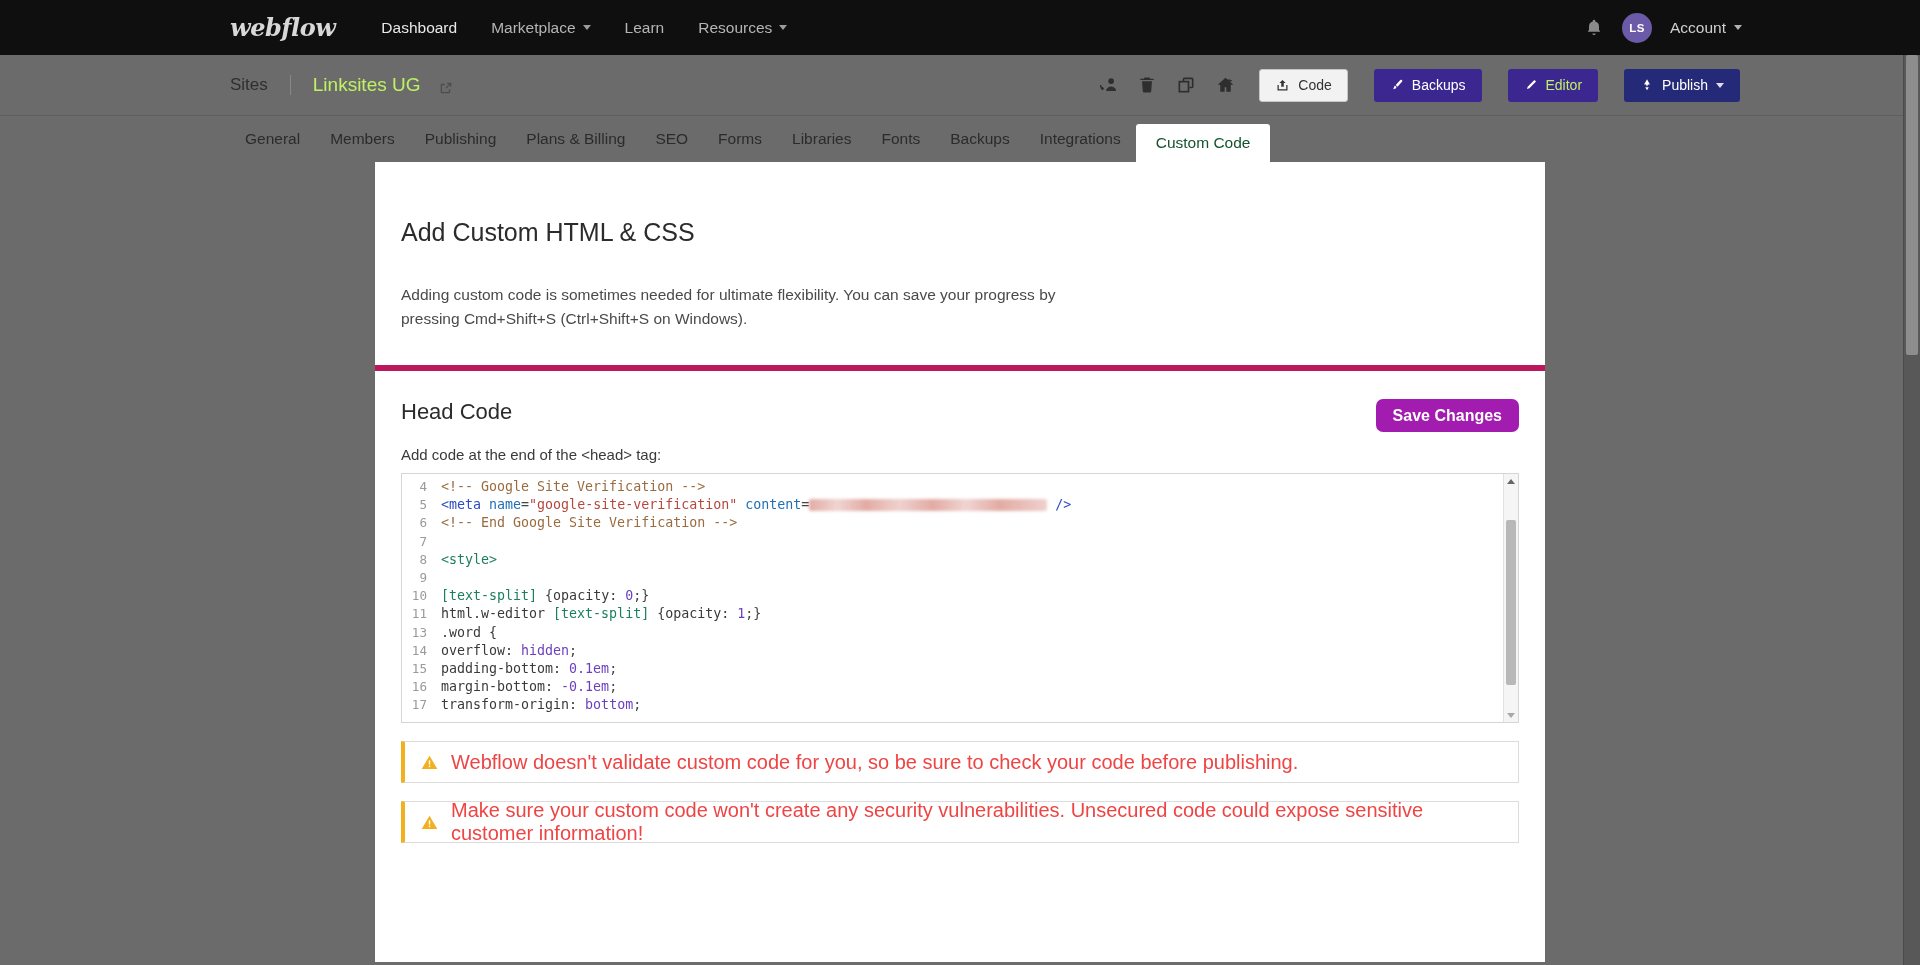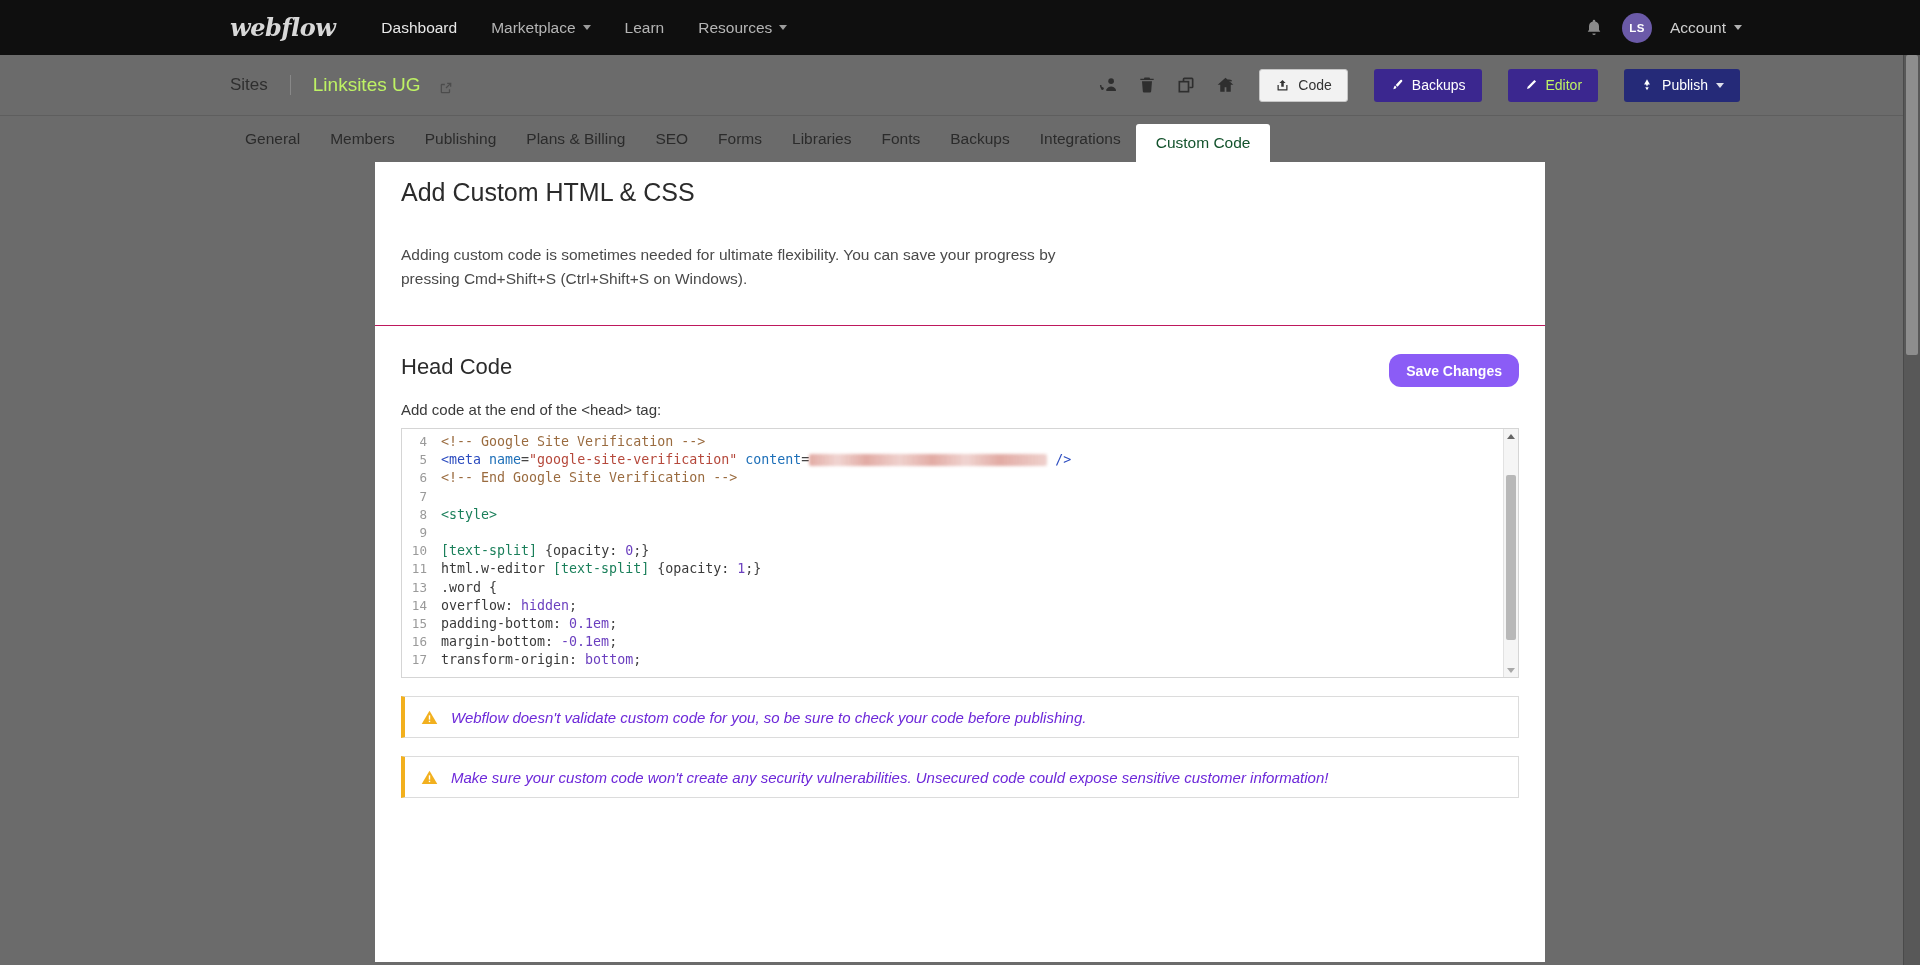--- a/index.html
+++ b/index.html
@@ -123,36 +123,36 @@
     border-radius: 3px 3px 0 0; height: 38px;
     padding: 0 20px;
   }
 
   
   .panel {
     width: 1170px; margin: 0 auto;
     background: #fff; position: relative;
     min-height: 800px;
   }
-  .panel-head { padding: 16px 26px 34px 26px; border-bottom: 1px solid #be185d; }
+  .panel-head { padding: 56px 26px 34px 26px; border-bottom: 6px solid #be185d; }
   .panel-title { font-size: 25px; color: #2b2b2b; font-weight: normal; }
   .panel-desc {
     margin-top: 36px; font-size: 15.5px; color: #4a4a4a;
     line-height: 1.55; max-width: 680px;
   }
 
   .section {
     padding: 28px 26px 0 26px;
     display: flex; align-items: flex-start; justify-content: space-between;
   }
   .section-title { font-size: 22px; color: #2b2b2b; font-weight: normal; }
   .btn-save {
-    background: #8b5cf6; color: #fff; border: none;
-    padding: 0 17px; height: 33px; border-radius: 12px;
-    font-size: 14px; font-weight: bold; cursor: pointer;
+    background: #a21caf; color: #fff; border: none;
+    padding: 0 17px; height: 33px; border-radius: 7px;
+    font-size: 16px; font-weight: bold; cursor: pointer;
     font-family: "Liberation Sans", sans-serif;
   }
 
   .code-label {
     padding: 14px 26px 10px 26px;
     font-size: 15px; color: #3a3a3a;
   }
 
   
   .editor-wrap {
@@ -225,21 +225,21 @@
 
   
   .warn {
     margin: 18px 26px 0 26px;
     border: 1px solid #dcdcdc; border-left: 4px solid #f2b01e;
     background: #fff; height: 42px;
     display: flex; align-items: center; gap: 13px;
     padding: 0 16px;
   }
   .warn-icon { width: 17px; height: 17px; flex-shrink: 0; }
-  .warn-text { font-size: 15px; color: #6d28d9; font-style: italic; }
+  .warn-text { font-size: 20px; color: #ef4444; }
 
   .panel-bottom { height: 58px; }
 
   
   .page-scroll {
     position: absolute; top: 55px; right: 0; bottom: 0;
     width: 17px; background: #585858;
     border-left: 1px solid #4a4a4a; z-index: 40;
   }
   .page-thumb {

